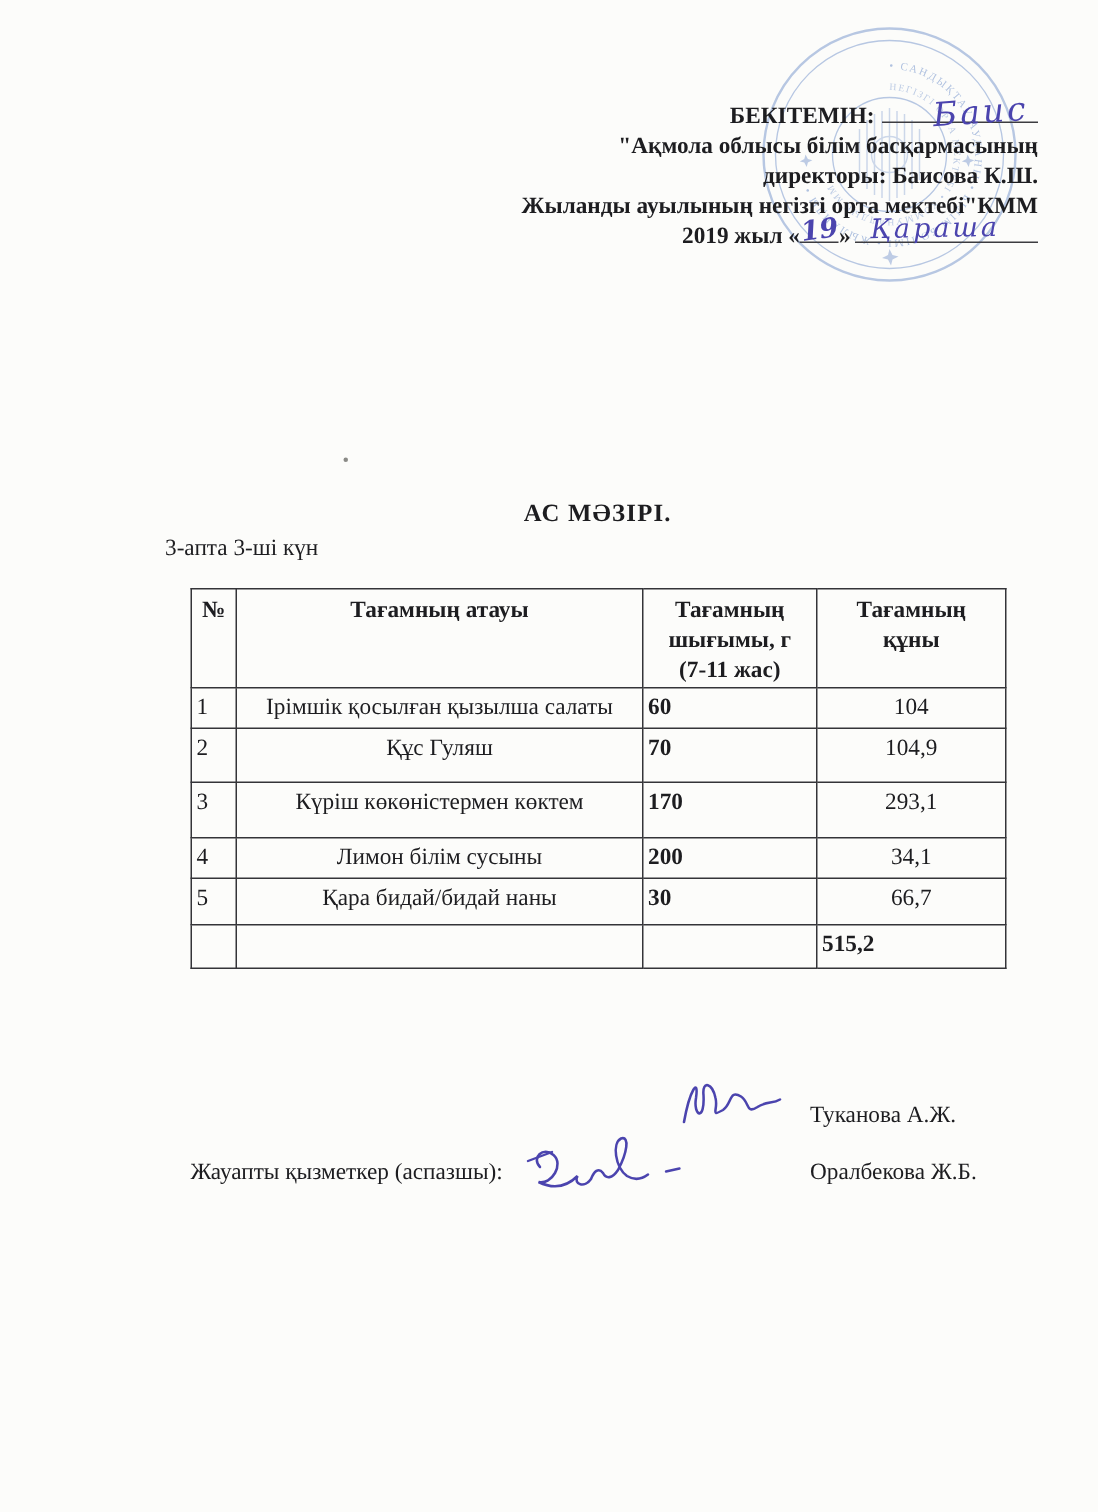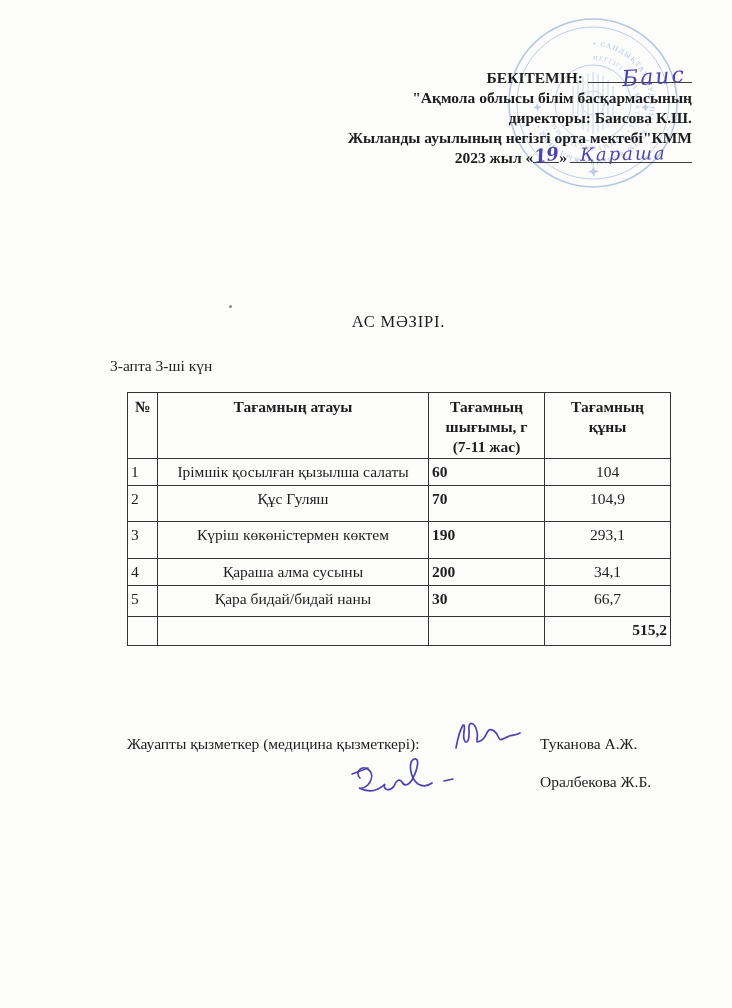--- a/index.html
+++ b/index.html
@@ -22,39 +22,39 @@
   .hand{
     font-family:"DejaVu Serif", serif;font-style:italic;font-weight:400;
     color:#4b44ae;
   }
   .director-sig{position:absolute;right:6px;bottom:-5px;font-size:22px;letter-spacing:2px;transform:rotate(-4deg);white-space:nowrap;}
   .day-blank{width:26px;height:13px;}
   .day-hand{position:absolute;left:1px;bottom:-3px;font-size:18px;font-weight:700;transform:rotate(-8deg);}
   .month-blank{width:122px;height:13px;margin-left:3px;}
   .month-hand{position:absolute;left:10px;bottom:-2px;font-size:18px;letter-spacing:2px;transform:rotate(-1deg);}
   
-  .doc-title{position:absolute;top:312px;left:127px;width:543px;text-align:center;
-    font-weight:400;font-size:16.5px;letter-spacing:.8px;}
+  .doc-title{position:absolute;top:332px;left:127px;width:543px;text-align:center;
+    font-weight:700;font-size:16.5px;letter-spacing:.8px;}
   .doc-subtitle{position:absolute;top:357px;left:110px;font-size:15.5px;}
   
   table.menu{
     position:absolute;top:392px;left:127px;width:543px;
     border-collapse:collapse;font-size:15.5px;table-layout:fixed;
   }
   table.menu th,table.menu td{border:1.3px solid #343438;}
   table.menu th{
     font-weight:700;text-align:center;vertical-align:top;
     white-space:pre-line;padding:4px 2px 0;line-height:20px;
   }
   table.menu td{vertical-align:top;padding:3px 3px 0;line-height:19px;}
   td.c-num{padding-left:6px;}
   td.c-name{padding-left:10px;text-align:center;}
   td.c-weight{text-align:left;font-weight:700;}
   td.c-cost{text-align:center;}
-  td.c-total{text-align:right;font-weight:700;margin-top:28px;}
+  td.c-total{text-align:left;font-weight:700;margin-top:28px;}
   
   .resp-row{position:absolute;left:127px;width:560px;font-size:15.5px;z-index:2;}
   .resp-name{position:absolute;left:413px;top:0;}
   .scribble{position:absolute;z-index:2;}
   
   .speck{position:absolute;width:3px;height:3px;border-radius:50%;background:#8a8a86;}
 </style>
 </head>
 <body>
 
@@ -96,21 +96,21 @@
   </svg>
 
   <div class="approval">
     <div>
       <span>БЕКІТЕМІН:</span><span class="blank sig-blank"><span class="hand director-sig">Баис</span></span>
     </div>
     <div>"Ақмола облысы білім басқармасының</div>
     <div>директоры: Баисова К.Ш.</div>
     <div>Жыланды ауылының негізгі орта мектебі"КММ</div>
     <div>
-      <span>2023 жыл «</span><span class="blank day-blank"><span class="hand day-hand">19</span></span><span>»</span><span class="blank month-blank"><span class="hand month-hand">Қараша</span></span>
+      <span>2019 жыл «</span><span class="blank day-blank"><span class="hand day-hand">19</span></span><span>»</span><span class="blank month-blank"><span class="hand month-hand">Қараша</span></span>
     </div>
   </div>
 
   <div class="doc-title">АС МӘЗІРІ.</div>
   <div class="doc-subtitle">3-апта 3-ші күн</div>
 
   <table class="menu">
     <colgroup>
         <col style="width:30px">
         <col style="width:271px">
@@ -135,53 +135,53 @@
     </tr>
     <tr style="height:36px">
       <td class="c-num">2</td>
       <td class="c-name">Құс Гуляш</td>
       <td class="c-weight">70</td>
       <td class="c-cost">104,9</td>
     </tr>
     <tr style="height:37px">
       <td class="c-num">3</td>
       <td class="c-name">Күріш көкөністермен көктем</td>
-      <td class="c-weight">190</td>
+      <td class="c-weight">170</td>
       <td class="c-cost">293,1</td>
     </tr>
     <tr style="height:27px">
       <td class="c-num">4</td>
-      <td class="c-name">Қараша алма сусыны</td>
+      <td class="c-name">Лимон білім сусыны</td>
       <td class="c-weight">200</td>
       <td class="c-cost">34,1</td>
     </tr>
     <tr style="height:31px">
       <td class="c-num">5</td>
       <td class="c-name">Қара бидай/бидай наны</td>
       <td class="c-weight">30</td>
       <td class="c-cost">66,7</td>
     </tr>
     <tr style="height:29px">
       <td class="c-num"></td>
       <td class="c-name"></td>
       <td></td>
       <td class="c-total">515,2</td>
     </tr>
   </tbody>
     </table>
 
   <div class="resp-row" style="top:735px">
-    <span>Жауапты қызметкер (медицина қызметкері):</span>
     <span class="resp-name">Туканова А.Ж.</span>
   </div>
   <svg class="scribble" style="left:440px;top:712px" width="90" height="44" viewBox="0 0 90 44">
     <path d="M16 36 C 20 14, 26 6, 24 20 C 22 32, 30 36, 29 18 C 28 8, 35 10, 37 20 C 39 28, 33 33, 42 28 C 48 24, 46 14, 54 19 C 60 23, 57 31, 65 26 C 71 22, 75 24, 80 21" fill="none" stroke="#4b44ae" stroke-width="1.7" stroke-linecap="round"></path>
   </svg>
 
   <div class="resp-row" style="top:773px">
+    <span>Жауапты қызметкер (аспазшы):</span>
     <span class="resp-name">Оралбекова Ж.Б.</span>
   </div>
   <svg class="scribble" style="left:346px;top:750px" width="120" height="50" viewBox="0 0 120 50">
     <path d="M14 28 C 8 22, 16 14, 23 20 C 30 26, 22 40, 13 38 C 25 44, 33 40, 39 34 C 36 40, 44 42, 48 36 C 50 31, 53 28, 56 32 C 58 36, 62 36, 66 30 C 72 19, 74 7, 68 9 C 62 12, 64 28, 72 34 C 77 37, 82 36, 86 33" fill="none" stroke="#4b44ae" stroke-width="1.7" stroke-linecap="round"></path>
     <path d="M6 24 L 22 18 M98 31 L 107 29" fill="none" stroke="#4b44ae" stroke-width="1.6" stroke-linecap="round"></path>
   </svg>
 
   <div class="speck" style="left:229px;top:305px"></div>
 
 </div>

